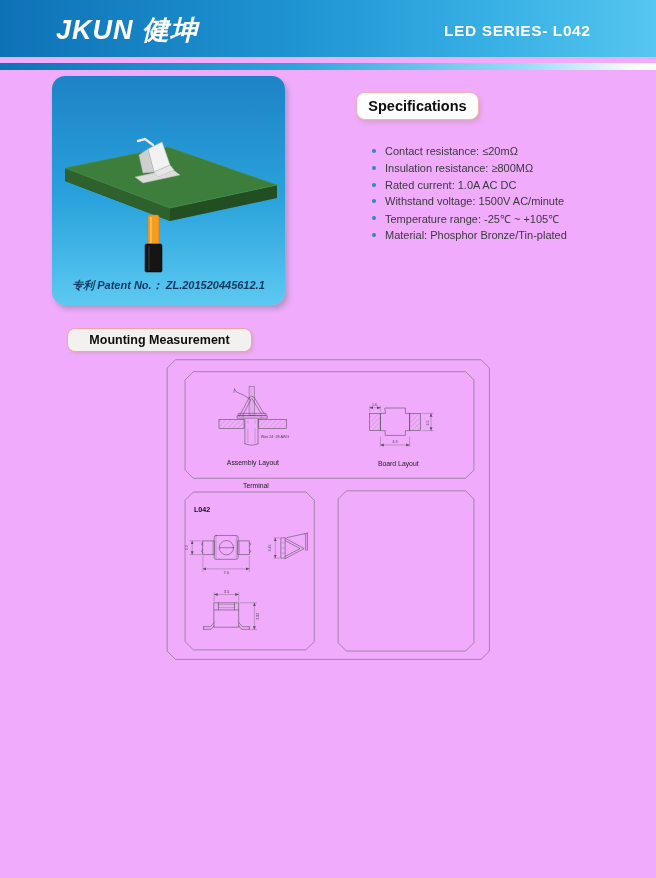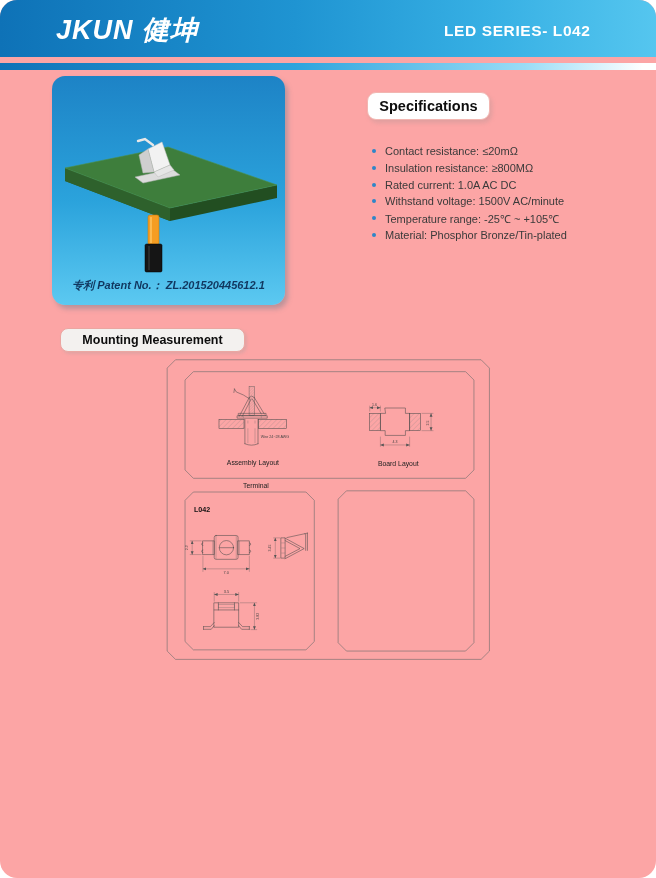--- a/index.html
+++ b/index.html
@@ -1,17 +1,17 @@
 <!DOCTYPE html>
 <html><head>
 <meta charset="utf-8">
 <style>
   html,body{margin:0;padding:0;background:#fff;}
-  .page{position:relative;width:656px;height:878px;background:#fca5a5;overflow:hidden;
-        font-family:"Liberation Sans",sans-serif;color:#222;border-radius:17px;}
+  .page{position:relative;width:656px;height:878px;background:#f0abfc;overflow:hidden;
+        font-family:"Liberation Sans",sans-serif;color:#222;}
 
   
   .header{position:absolute;left:0;top:0;width:656px;height:57px;
           background:linear-gradient(90deg,#0e72b7 0%,#1f94d2 45%,#37b0e4 75%,#55c6ef 100%);}
   .logo{position:absolute;left:56px;top:12px;font-size:27px;font-weight:bold;font-style:italic;
         color:#ffffff;letter-spacing:1px;}
   .series-title{position:absolute;left:444px;top:22px;font-size:15.5px;font-weight:bold;
         color:#ffffff;letter-spacing:.6px;}
   .header-strip{position:absolute;left:0;top:63px;width:656px;height:7px;
         background:linear-gradient(90deg,#0e72b7 0%,#2ea4dd 45%,#9adcf6 80%,#ffffff 98%);}
@@ -22,28 +22,28 @@
         box-shadow:3px 4px 5px rgba(110,125,140,.45);}
   .product-card svg{position:absolute;left:0;top:0;}
   .patent-line{position:absolute;left:0;bottom:12px;width:100%;text-align:center;
         font-size:11px;font-weight:bold;color:#11375f;font-style:italic;}
 
   
   .spec-heading{position:absolute;left:356px;top:92px;width:121px;height:26px;
         background:#ffffff;border:1px solid #f2b6b1;border-radius:9px;
         box-shadow:2px 3px 4px rgba(190,150,150,.45);
         display:flex;align-items:center;justify-content:center;
-        font-size:14.5px;font-weight:bold;color:#0d0d0d;margin-left:11px;}
+        font-size:14.5px;font-weight:bold;color:#0d0d0d;}
   .spec-list{position:absolute;left:356px;top:127px;margin:16px;padding:0;list-style:none;}
   .spec-list li{height:16.7px;display:flex;align-items:center;font-size:11px;color:#3a3a3a;}
   .spec-bullet{display:inline-block;width:4px;height:4px;border-radius:50%;
         background:#2e86c8;margin-right:9px;flex:0 0 auto;}
 
   
-  .mount-heading{position:absolute;left:60px;top:328px;width:183px;height:22px;
+  .mount-heading{position:absolute;left:67px;top:328px;width:183px;height:22px;
         background:#f3f1ef;border:1px solid #eba6a1;border-radius:8px;
         box-shadow:2px 2px 3px rgba(190,160,160,.4);
         display:flex;align-items:center;justify-content:center;
         font-size:12.5px;font-weight:bold;color:#0d0d0d;}
 
   .diagram{position:absolute;left:0;top:355px;}
   .frame{fill:none;stroke:#6b6b6b;stroke-width:1;}
   .o{fill:none;stroke:#4a4a4a;stroke-width:.9;stroke-linejoin:round;stroke-linecap:round;}
   .thin{fill:none;stroke:#666;stroke-width:.55;}
   .dim{fill:none;stroke:#555;stroke-width:.55;}

